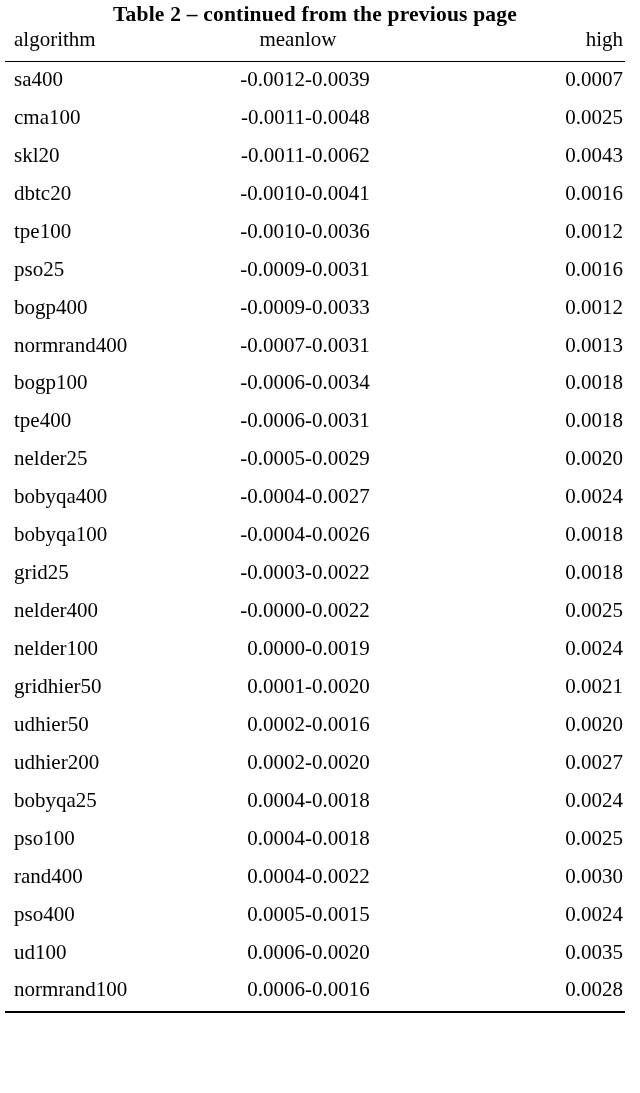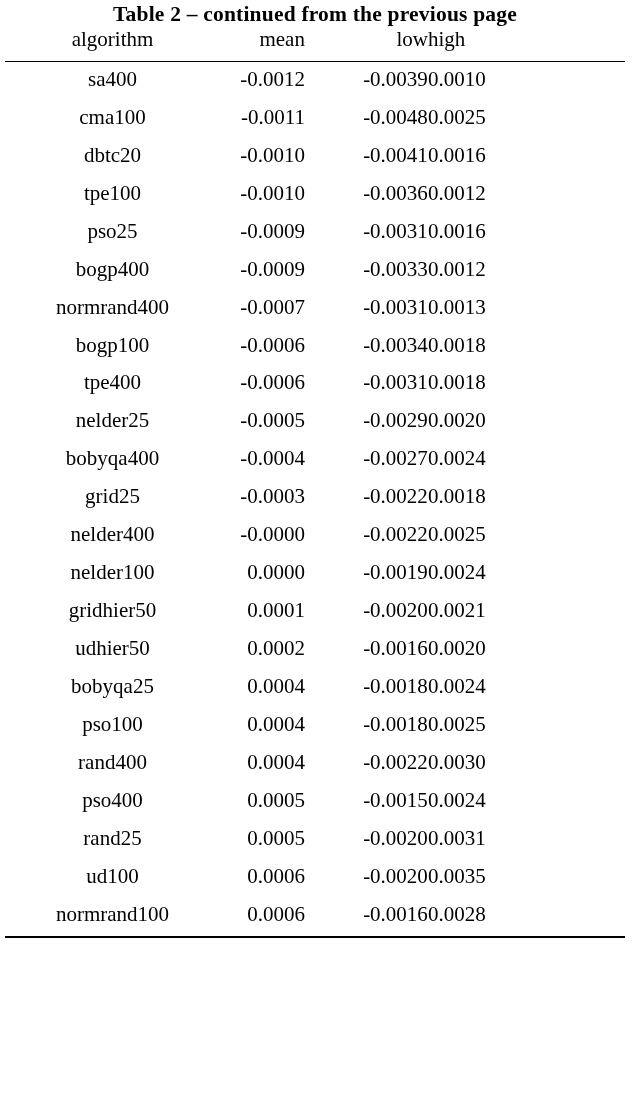--- a/index.html
+++ b/index.html
@@ -61,24 +61,24 @@
 
   
   thead tr.header-row th {
     border-bottom: 1.6px solid #000000;
   }
   tbody tr:last-child td {
     border-bottom: 2.2px solid #000000;
   }
 
   
-  .col-algorithm { width: 200px; text-align: center;  padding-left: 9px !important; }
+  .col-algorithm { width: 200px; text-align: left;  padding-left: 9px !important; }
   .col-mean      { width: 95px;  text-align: right; }
-  .col-low       { width: 125px; text-align: right; }
-  .col-high      { width: 200px; text-align: left; padding-right: 2px !important; margin-top: 34px; }
+  .col-low       { width: 125px; text-align: left; }
+  .col-high      { width: 200px; text-align: right; padding-right: 2px !important; margin-top: 34px; }
 
   thead .col-mean { padding-right: 0 !important; }
   thead .col-low  { padding-right: 0 !important; }
 
   tbody td { padding-top: 6px !important; }
   tbody tr:first-child td { padding-top: 7px !important; }
 </style>
 </head>
 <body>
 
@@ -93,29 +93,35 @@
         <th class="col-mean">mean</th>
         <th class="col-low">low</th>
         <th class="col-high">high</th>
       </tr>
     </thead>
     <tbody id="table-body">
         <tr>
           <td class="col-algorithm">sa400</td>
           <td class="col-mean">-0.0012</td>
           <td class="col-low">-0.0039</td>
-          <td class="col-high">0.0010</td>
+          <td class="col-high">0.0007</td>
         </tr>
         <tr>
           <td class="col-algorithm">cma100</td>
           <td class="col-mean">-0.0011</td>
           <td class="col-low">-0.0048</td>
           <td class="col-high">0.0025</td>
         </tr>
         <tr>
+          <td class="col-algorithm">skl20</td>
+          <td class="col-mean">-0.0011</td>
+          <td class="col-low">-0.0062</td>
+          <td class="col-high">0.0043</td>
+        </tr>
+        <tr>
           <td class="col-algorithm">dbtc20</td>
           <td class="col-mean">-0.0010</td>
           <td class="col-low">-0.0041</td>
           <td class="col-high">0.0016</td>
         </tr>
         <tr>
           <td class="col-algorithm">tpe100</td>
           <td class="col-mean">-0.0010</td>
           <td class="col-low">-0.0036</td>
           <td class="col-high">0.0012</td>
@@ -156,20 +162,26 @@
           <td class="col-low">-0.0029</td>
           <td class="col-high">0.0020</td>
         </tr>
         <tr>
           <td class="col-algorithm">bobyqa400</td>
           <td class="col-mean">-0.0004</td>
           <td class="col-low">-0.0027</td>
           <td class="col-high">0.0024</td>
         </tr>
         <tr>
+          <td class="col-algorithm">bobyqa100</td>
+          <td class="col-mean">-0.0004</td>
+          <td class="col-low">-0.0026</td>
+          <td class="col-high">0.0018</td>
+        </tr>
+        <tr>
           <td class="col-algorithm">grid25</td>
           <td class="col-mean">-0.0003</td>
           <td class="col-low">-0.0022</td>
           <td class="col-high">0.0018</td>
         </tr>
         <tr>
           <td class="col-algorithm">nelder400</td>
           <td class="col-mean">-0.0000</td>
           <td class="col-low">-0.0022</td>
           <td class="col-high">0.0025</td>
@@ -186,20 +198,26 @@
           <td class="col-low">-0.0020</td>
           <td class="col-high">0.0021</td>
         </tr>
         <tr>
           <td class="col-algorithm">udhier50</td>
           <td class="col-mean">0.0002</td>
           <td class="col-low">-0.0016</td>
           <td class="col-high">0.0020</td>
         </tr>
         <tr>
+          <td class="col-algorithm">udhier200</td>
+          <td class="col-mean">0.0002</td>
+          <td class="col-low">-0.0020</td>
+          <td class="col-high">0.0027</td>
+        </tr>
+        <tr>
           <td class="col-algorithm">bobyqa25</td>
           <td class="col-mean">0.0004</td>
           <td class="col-low">-0.0018</td>
           <td class="col-high">0.0024</td>
         </tr>
         <tr>
           <td class="col-algorithm">pso100</td>
           <td class="col-mean">0.0004</td>
           <td class="col-low">-0.0018</td>
           <td class="col-high">0.0025</td>
@@ -210,26 +228,20 @@
           <td class="col-low">-0.0022</td>
           <td class="col-high">0.0030</td>
         </tr>
         <tr>
           <td class="col-algorithm">pso400</td>
           <td class="col-mean">0.0005</td>
           <td class="col-low">-0.0015</td>
           <td class="col-high">0.0024</td>
         </tr>
         <tr>
-          <td class="col-algorithm">rand25</td>
-          <td class="col-mean">0.0005</td>
-          <td class="col-low">-0.0020</td>
-          <td class="col-high">0.0031</td>
-        </tr>
-        <tr>
           <td class="col-algorithm">ud100</td>
           <td class="col-mean">0.0006</td>
           <td class="col-low">-0.0020</td>
           <td class="col-high">0.0035</td>
         </tr>
         <tr>
           <td class="col-algorithm">normrand100</td>
           <td class="col-mean">0.0006</td>
           <td class="col-low">-0.0016</td>
           <td class="col-high">0.0028</td>

